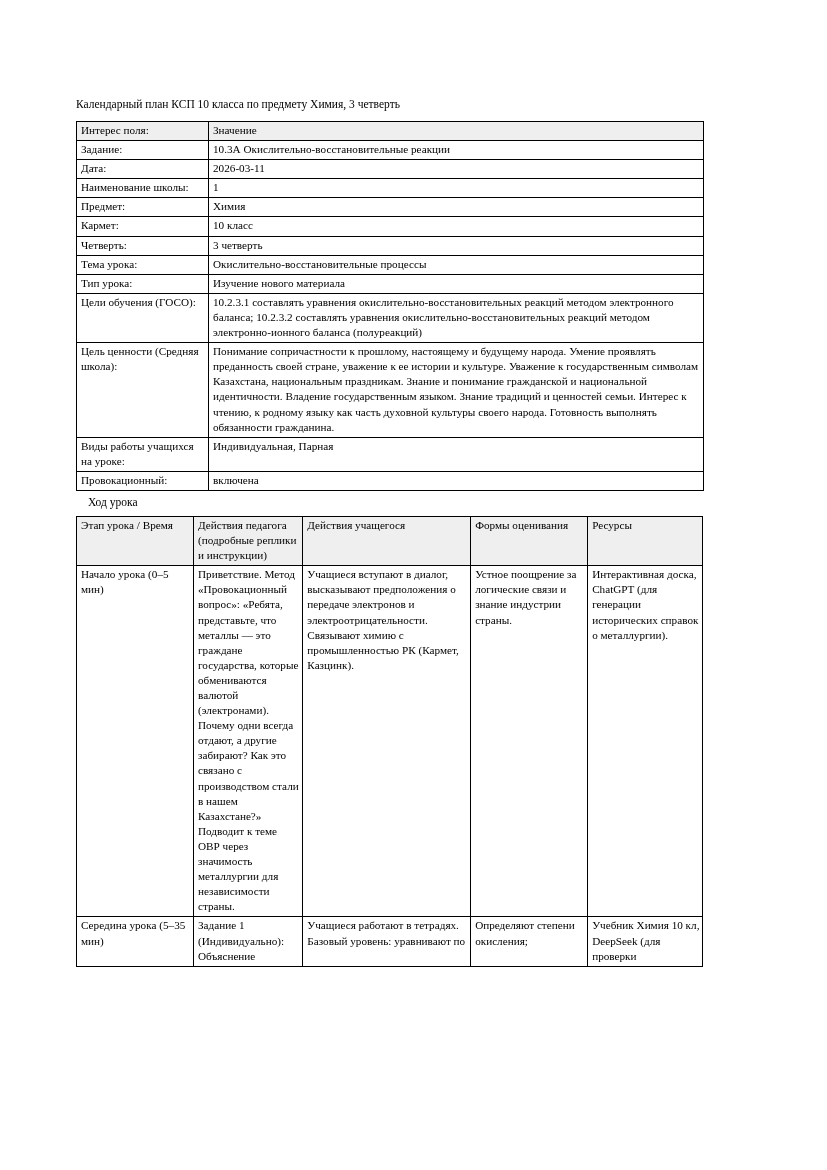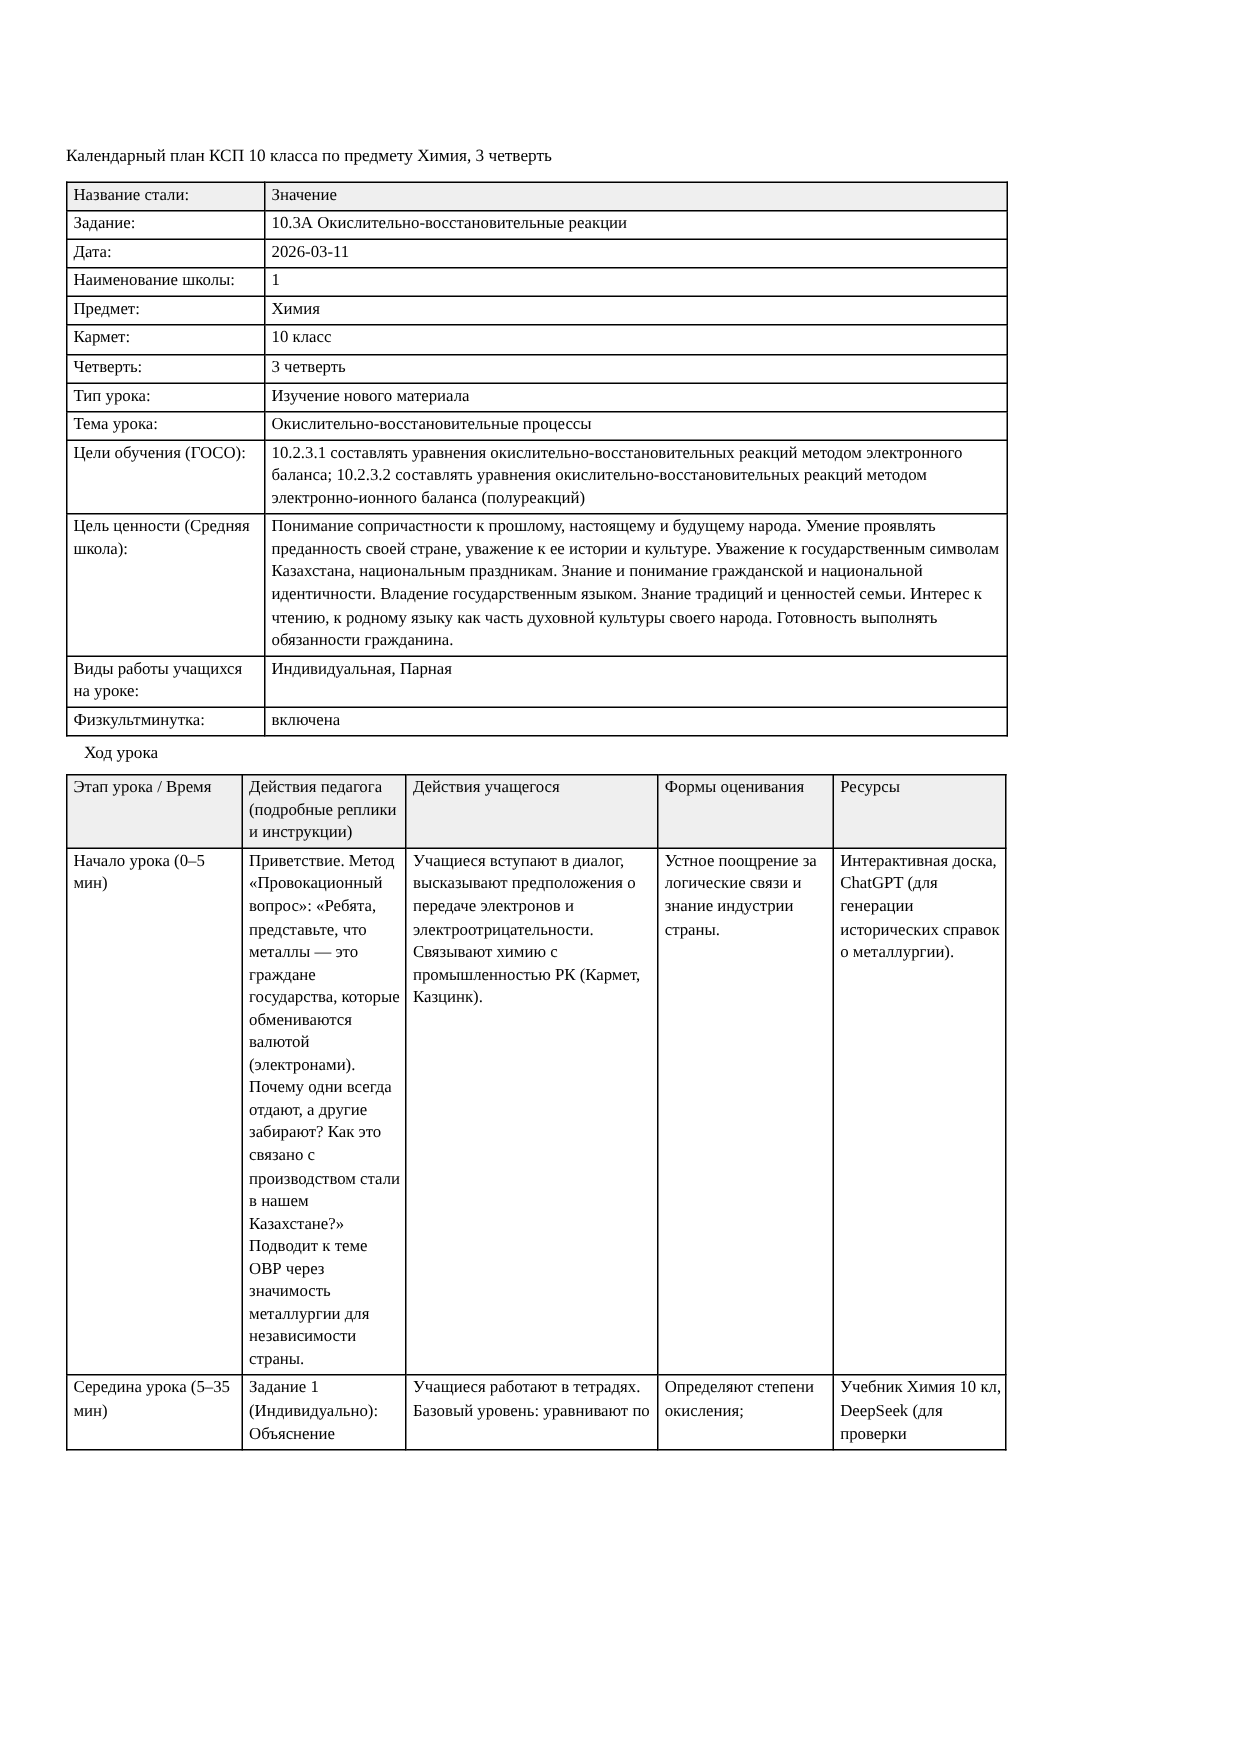--- a/index.html
+++ b/index.html
@@ -10,21 +10,21 @@
     height: 1170px;
     background: #ffffff;
     font-family: "Liberation Serif", "DejaVu Serif", serif;
     color: #000000;
     overflow: hidden;
   }
   .page {
     position: relative;
     width: 672px;
     height: 1170px;
-    padding: 96px 101px 0 44px;
+    padding: 96px 101px 0 76px;
   }
   .doc-title {
     font-size: 11.5px;
     line-height: 16px;
     margin: 0 0 9px 0;
     white-space: nowrap;
   }
   .section-label {
     font-size: 11.5px;
     line-height: 16px;
@@ -68,21 +68,21 @@
 
   <div class="doc-title">Календарный план КСП 10 класса по предмету Химия, 3 четверть</div>
 
   <table class="t-fields">
     <colgroup>
       <col class="c-label">
         <col class="c-value">
     </colgroup>
     <tbody>
       <tr class="head">
-        <td>Название стали:</td>
+        <td>Интерес поля:</td>
         <td>Значение</td>
       </tr>
       <tr>
         <td>Задание:</td>
         <td>10.3А Окислительно-восстановительные реакции</td>
       </tr>
       <tr>
         <td>Дата:</td>
         <td>2026-03-11</td>
       </tr>
@@ -96,41 +96,41 @@
       </tr>
       <tr>
         <td>Кармет:</td>
         <td>10 класс</td>
       </tr>
       <tr>
         <td>Четверть:</td>
         <td>3 четверть</td>
       </tr>
       <tr>
+        <td>Тема урока:</td>
+        <td>Окислительно-восстановительные процессы</td>
+      </tr>
+      <tr>
         <td>Тип урока:</td>
         <td>Изучение нового материала</td>
-      </tr>
-      <tr>
-        <td>Тема урока:</td>
-        <td>Окислительно-восстановительные процессы</td>
       </tr>
       <tr>
         <td>Цели обучения (ГОСО):</td>
         <td>10.2.3.1 составлять уравнения окислительно-восстановительных реакций методом электронного баланса; 10.2.3.2 составлять уравнения окислительно-восстановительных реакций методом электронно-ионного баланса (полуреакций)</td>
       </tr>
       <tr>
         <td>Цель ценности (Средняя школа):</td>
         <td>Понимание сопричастности к прошлому, настоящему и будущему народа. Умение проявлять преданность своей стране, уважение к ее истории и культуре. Уважение к государственным символам Казахстана, национальным праздникам. Знание и понимание гражданской и национальной идентичности. Владение государственным языком. Знание традиций и ценностей семьи. Интерес к чтению, к родному языку как часть духовной культуры своего народа. Готовность выполнять обязанности гражданина.</td>
       </tr>
       <tr>
         <td>Виды работы учащихся на уроке:</td>
         <td>Индивидуальная, Парная</td>
       </tr>
       <tr>
-        <td>Физкультминутка:</td>
+        <td>Провокационный:</td>
         <td>включена</td>
       </tr>
     </tbody>
   </table>
 
   <div class="section-label">Ход урока</div>
 
   <table class="t-flow">
     <colgroup>
       <col class="c1">

